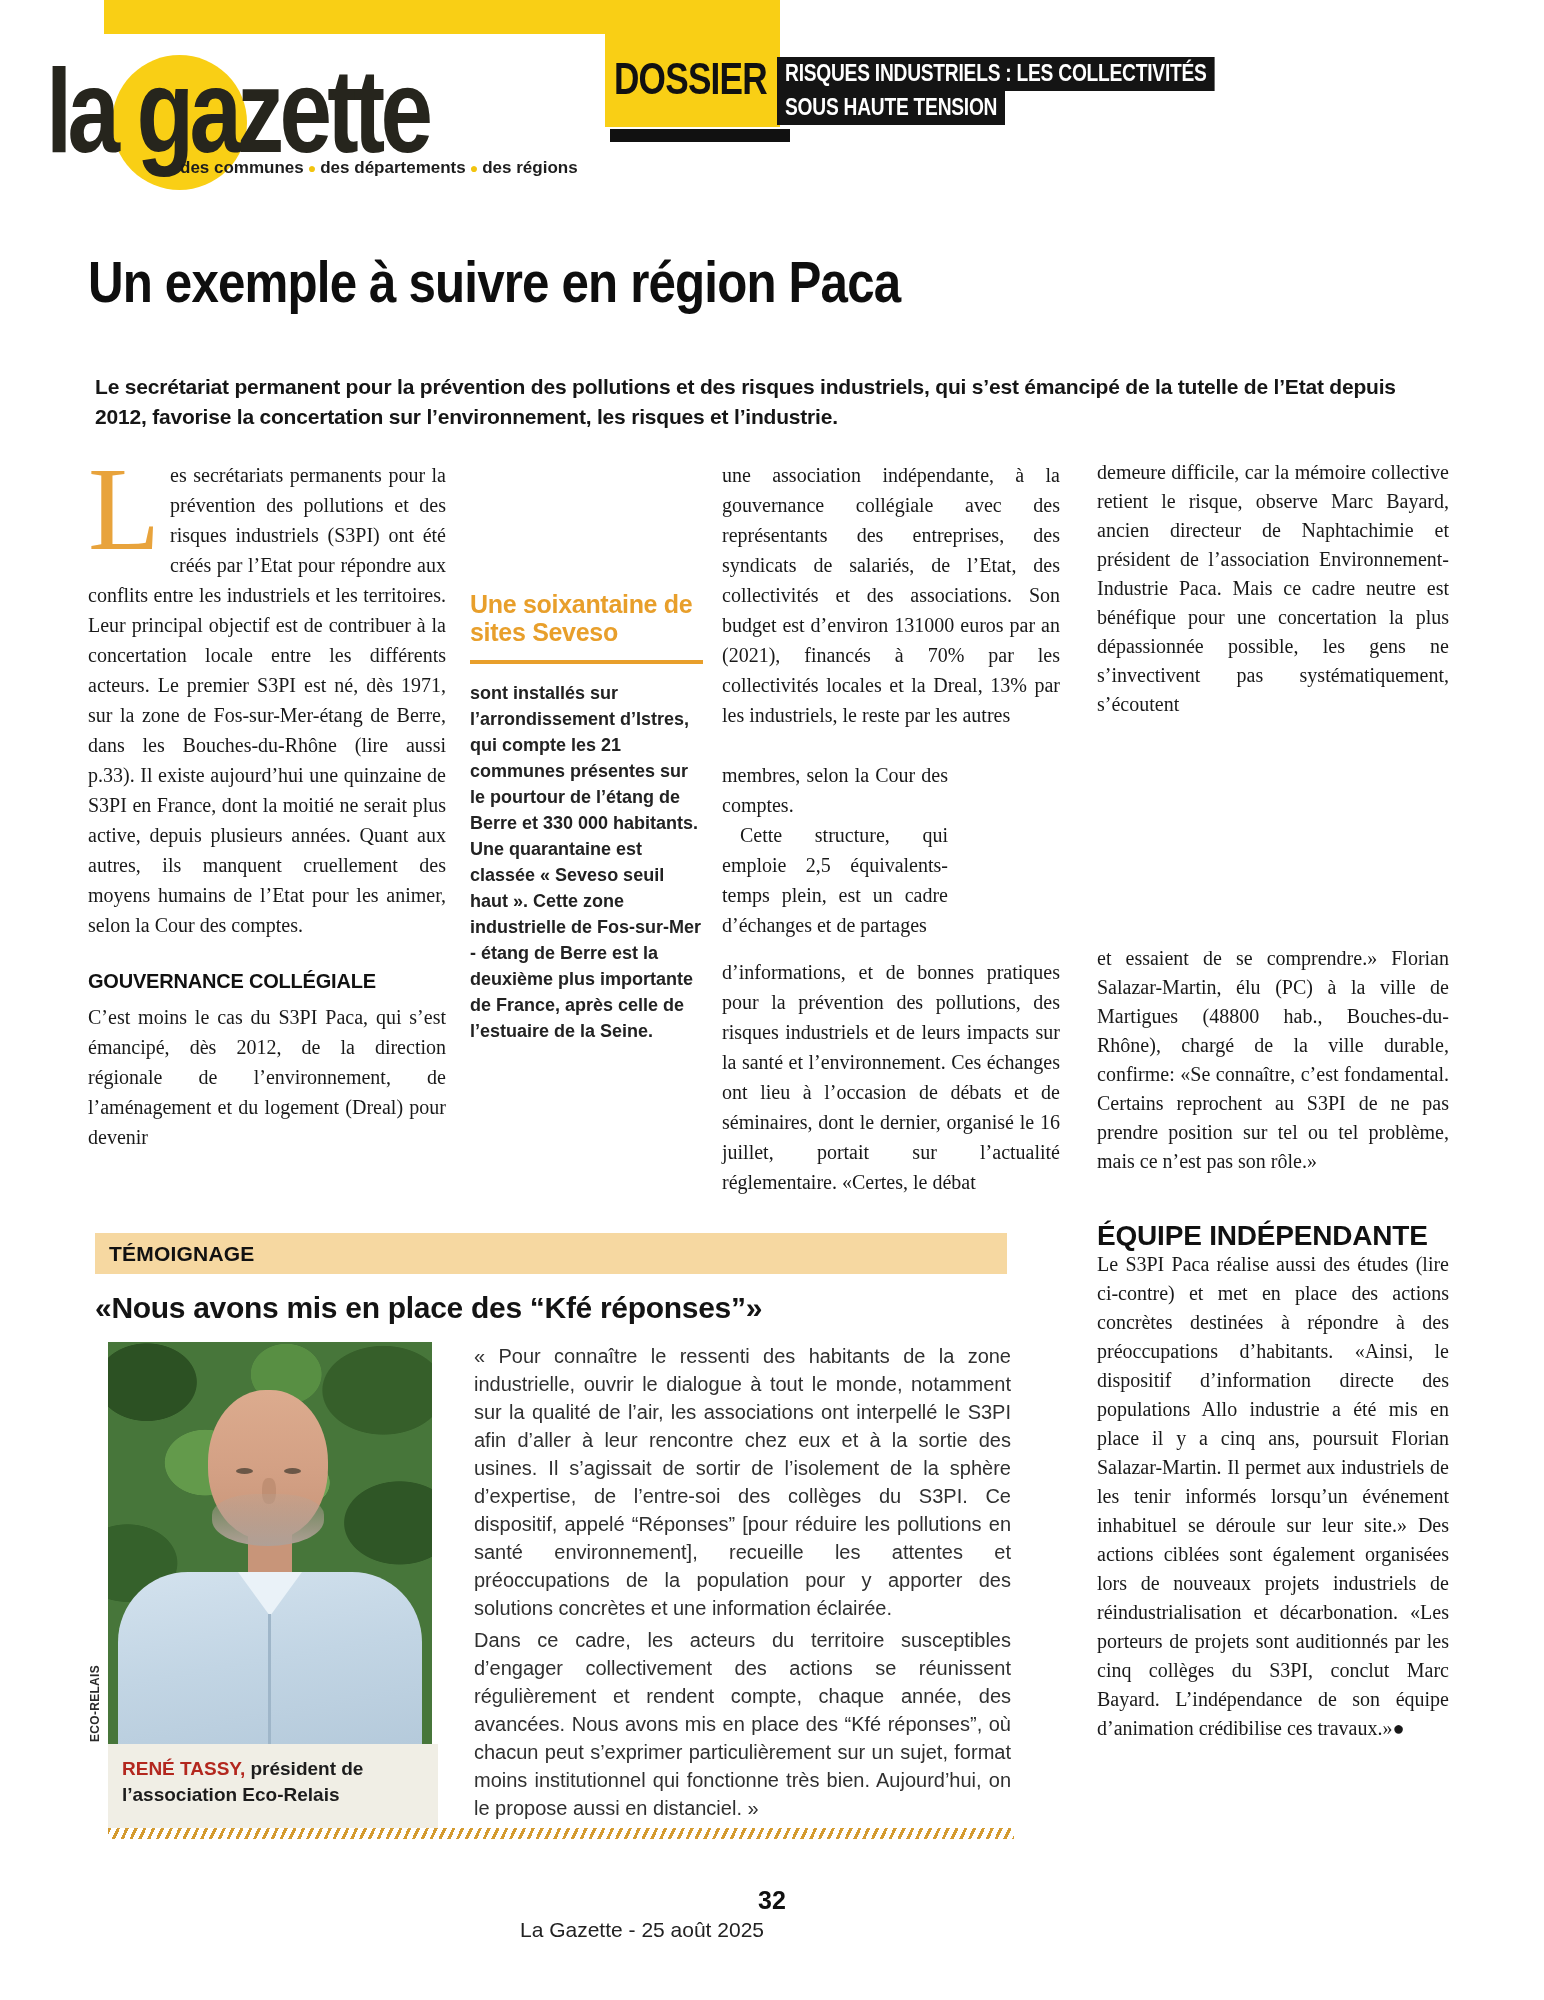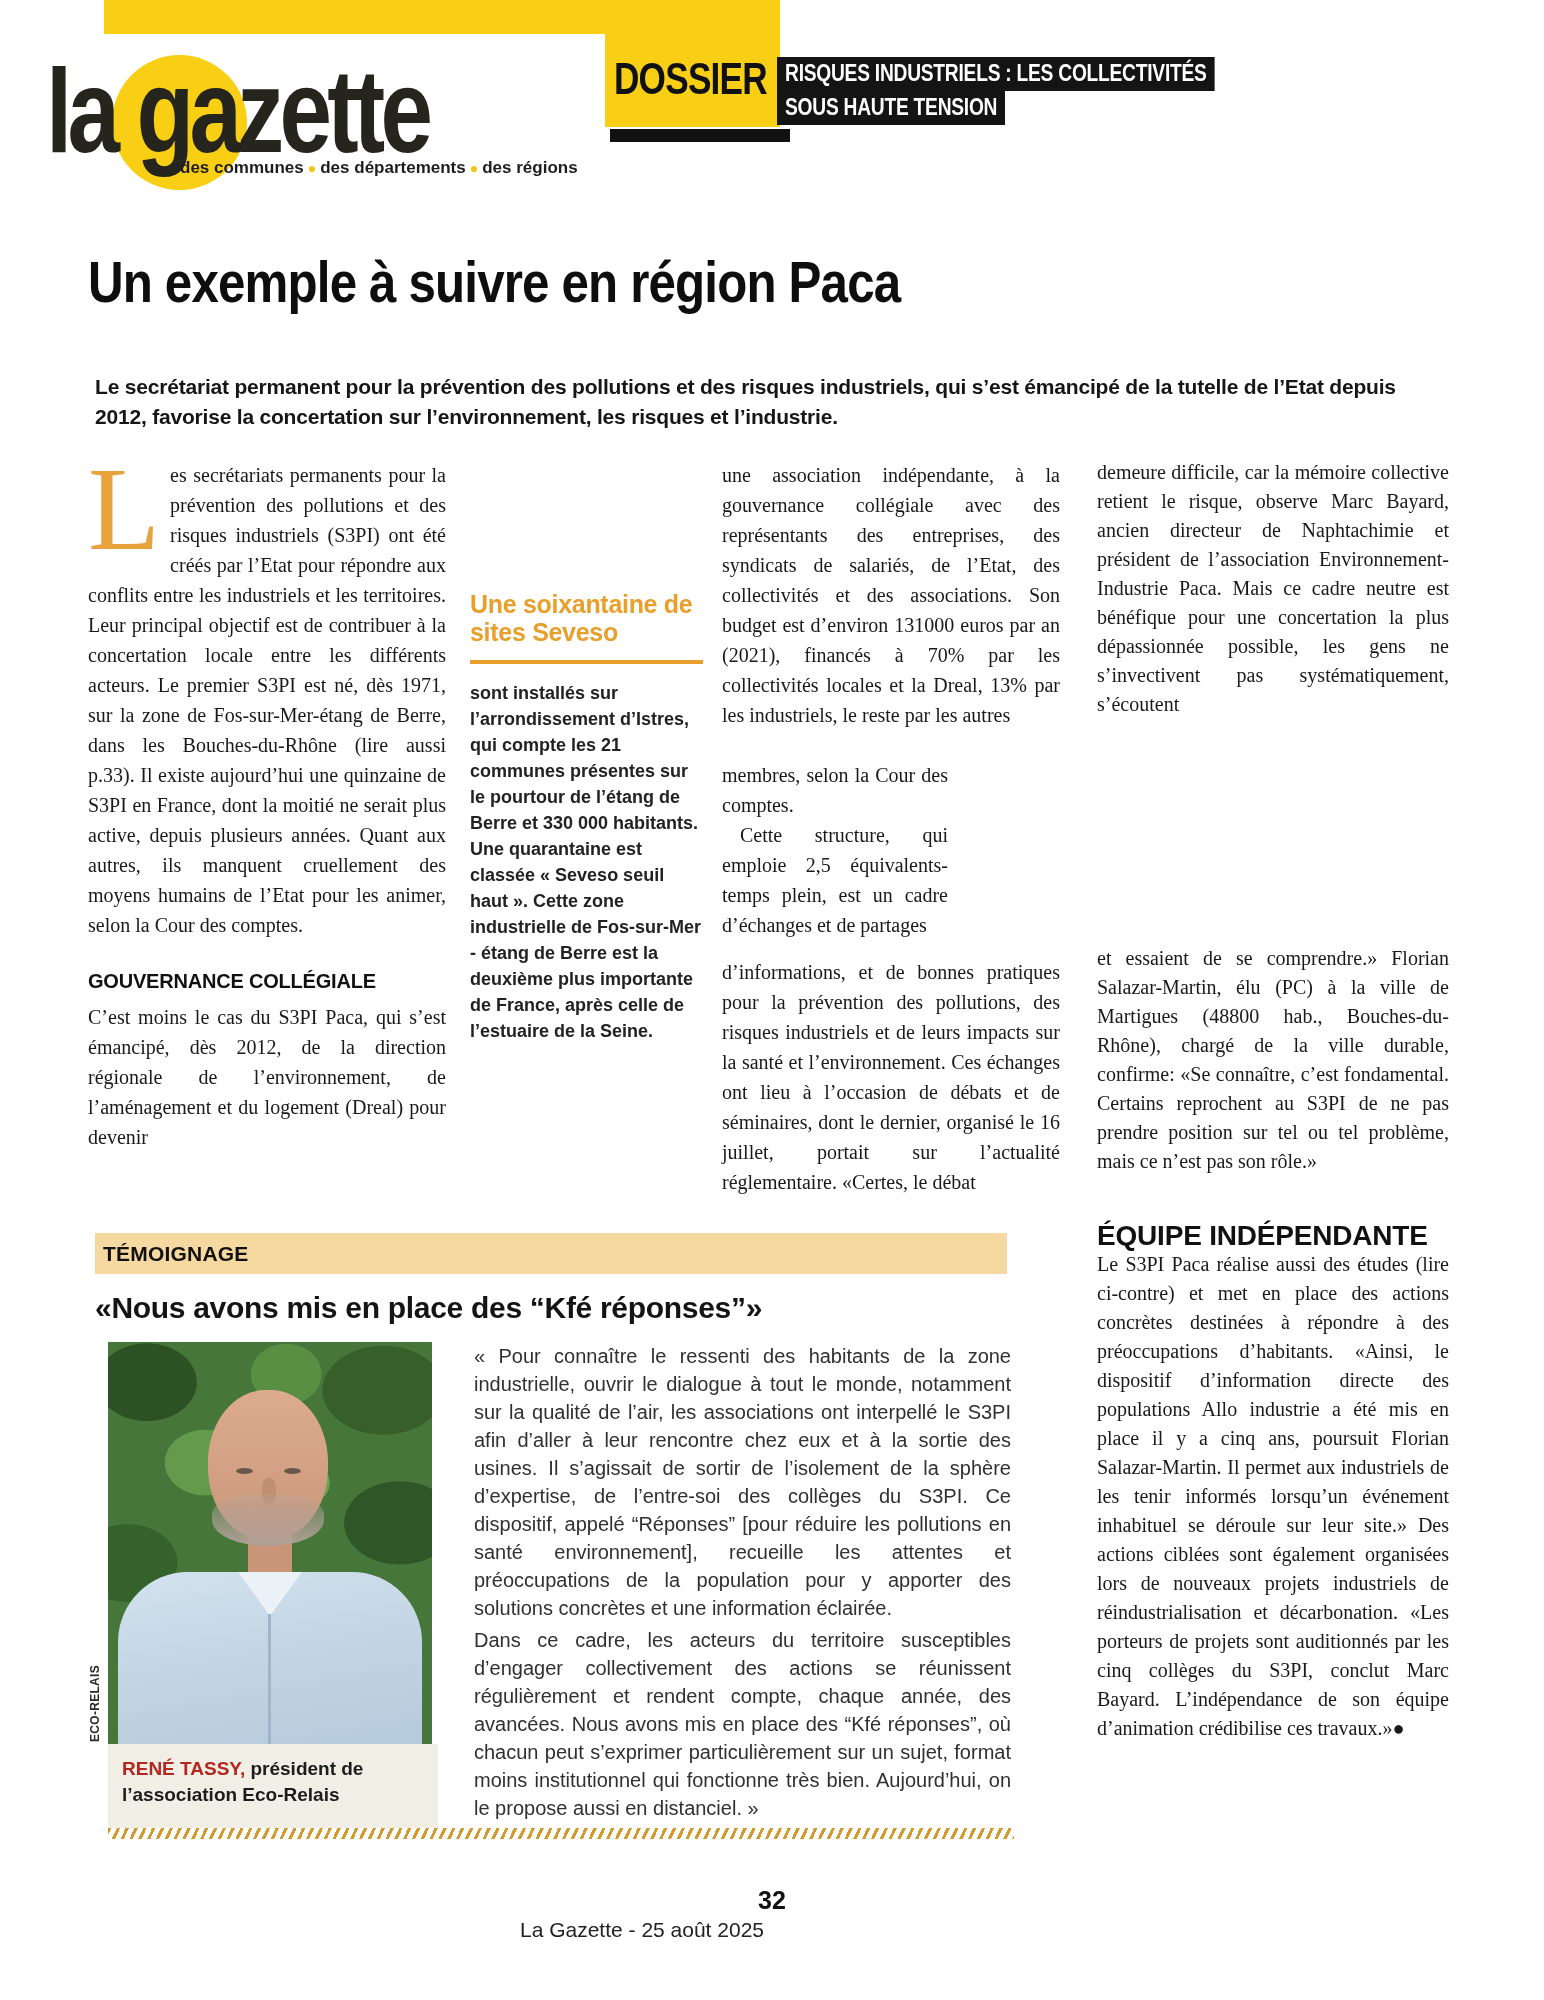--- a/index.html
+++ b/index.html
@@ -50,21 +50,21 @@
   .sb-title{font-size:25px;line-height:28px;font-weight:bold;color:#E89F2B;letter-spacing:-.3px;}
   .sb-rule{height:4px;background:#E89F2B;margin:14px 0 16px;}
   .sb-body{font-size:18px;line-height:26px;font-weight:bold;color:#222;}
 
   
   .pullquote{left:985px;top:766px;width:392px;font-family:"Liberation Serif","DejaVu Serif",serif;
              font-size:26px;line-height:33px;font-weight:bold;font-style:italic;color:#B3271E;}
 
   
   .tban{left:95px;top:1233px;width:912px;height:41px;background:#F6D8A1;}
-  .tban span{display:block;padding-left:8px;line-height:41px;font-size:21px;font-weight:bold;
+  .tban span{display:block;padding-left:14px;line-height:41px;font-size:21px;font-weight:bold;
              letter-spacing:.2px;color:#111;}
   .theadline{left:95px;top:1291px;font-size:30px;font-weight:bold;letter-spacing:-.3px;color:#141414;margin:0;}
   .photo{left:108px;top:1342px;width:324px;height:402px;background-color:#47763a;overflow:hidden;
          background-image:
            radial-gradient(90px 70px at 12% 10%,#2c5123 0 55%,transparent 56%),
            radial-gradient(110px 80px at 85% 12%,#365f2a 0 55%,transparent 56%),
            radial-gradient(70px 60px at 55% 8%,#588f43 0 50%,transparent 51%),
            radial-gradient(80px 65px at 30% 30%,#639a4b 0 50%,transparent 51%),
            radial-gradient(100px 75px at 90% 45%,#2f5626 0 55%,transparent 56%),
            radial-gradient(90px 70px at 6% 55%,#35612b 0 55%,transparent 56%),

